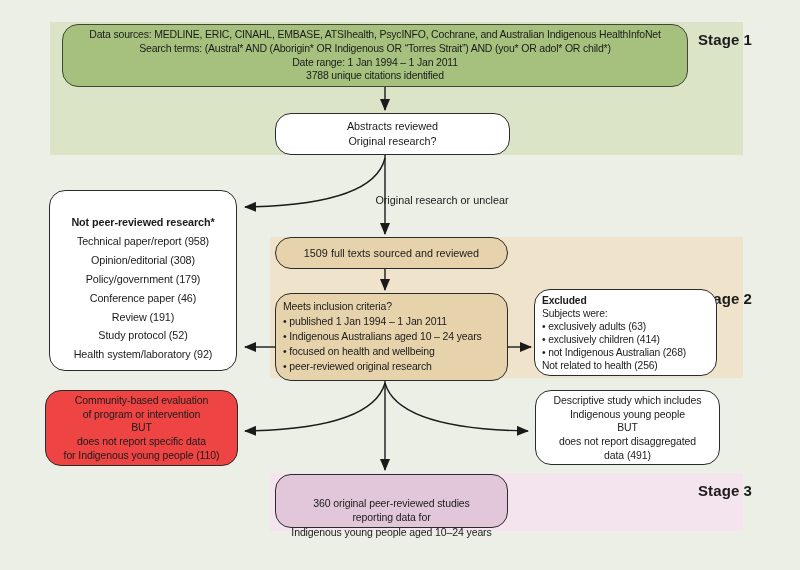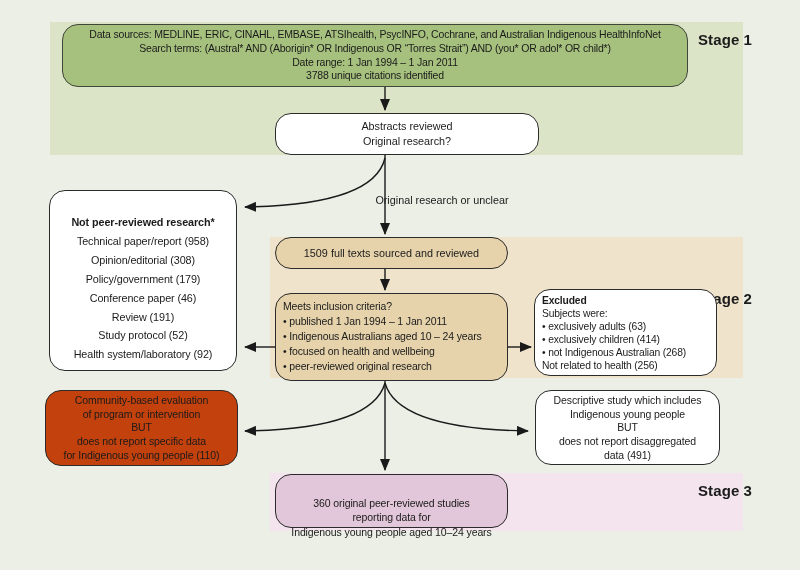--- a/index.html
+++ b/index.html
@@ -27,21 +27,21 @@
   .box { position: absolute; box-sizing: border-box; font-size: 10.8px; line-height: 14.5px; border-radius: 16px; }
   .center { text-align: center; }
   .nowrap div { white-space: nowrap; }
 
   .search-box {
     left: 62px; top: 24px; width: 626px; height: 63px;
     background: #a6c17e; border: 1.5px solid #41453a;
     padding-top: 3px; font-size: 10.5px; line-height: 13.8px; letter-spacing: -0.2px;
   }
   .abstracts-box {
-    left: 275px; top: 113px; width: 264px; height: 42px;
+    left: 275px; top: 113px; width: 235px; height: 42px;
     background: #ffffff; border: 1.2px solid #2b2b2b;
     padding-top: 5px; line-height: 15px;
   }
   .branch-label {
     position: absolute; left: 367px; top: 194px; width: 150px;
     font-size: 10.8px; text-align: center;
   }
   .not-peer-box {
     left: 49px; top: 190px; width: 188px; height: 181px;
     background: #ffffff; border: 1.2px solid #2b2b2b;
@@ -60,21 +60,21 @@
     padding: 5px 7px; font-size: 10.5px; line-height: 15px; letter-spacing: -0.15px;
   }
   .excluded-box {
     left: 534px; top: 289px; width: 183px; height: 87px;
     background: #ffffff; border: 1.2px solid #2b2b2b;
     padding: 5px 7px; font-size: 10.3px; line-height: 12.9px; letter-spacing: -0.15px;
   }
   .excluded-box .title { font-weight: bold; }
   .community-box {
     left: 45px; top: 390px; width: 193px; height: 76px;
-    background: #c2410c; border: 1.2px solid #2b2b2b;
+    background: #ef4444; border: 1.2px solid #2b2b2b;
     padding-top: 3px; line-height: 13.7px; font-size: 10.5px; letter-spacing: -0.1px;
   }
   .descriptive-box {
     left: 535px; top: 390px; width: 185px; height: 75px;
     background: #ffffff; border: 1.2px solid #2b2b2b;
     padding-top: 3px; line-height: 13.7px; font-size: 10.5px; letter-spacing: -0.1px;
   }
   .final-box {
     left: 275px; top: 474px; width: 233px; height: 54px;
     background: #e2c6d9; border: 1.2px solid #2b2b2b;

